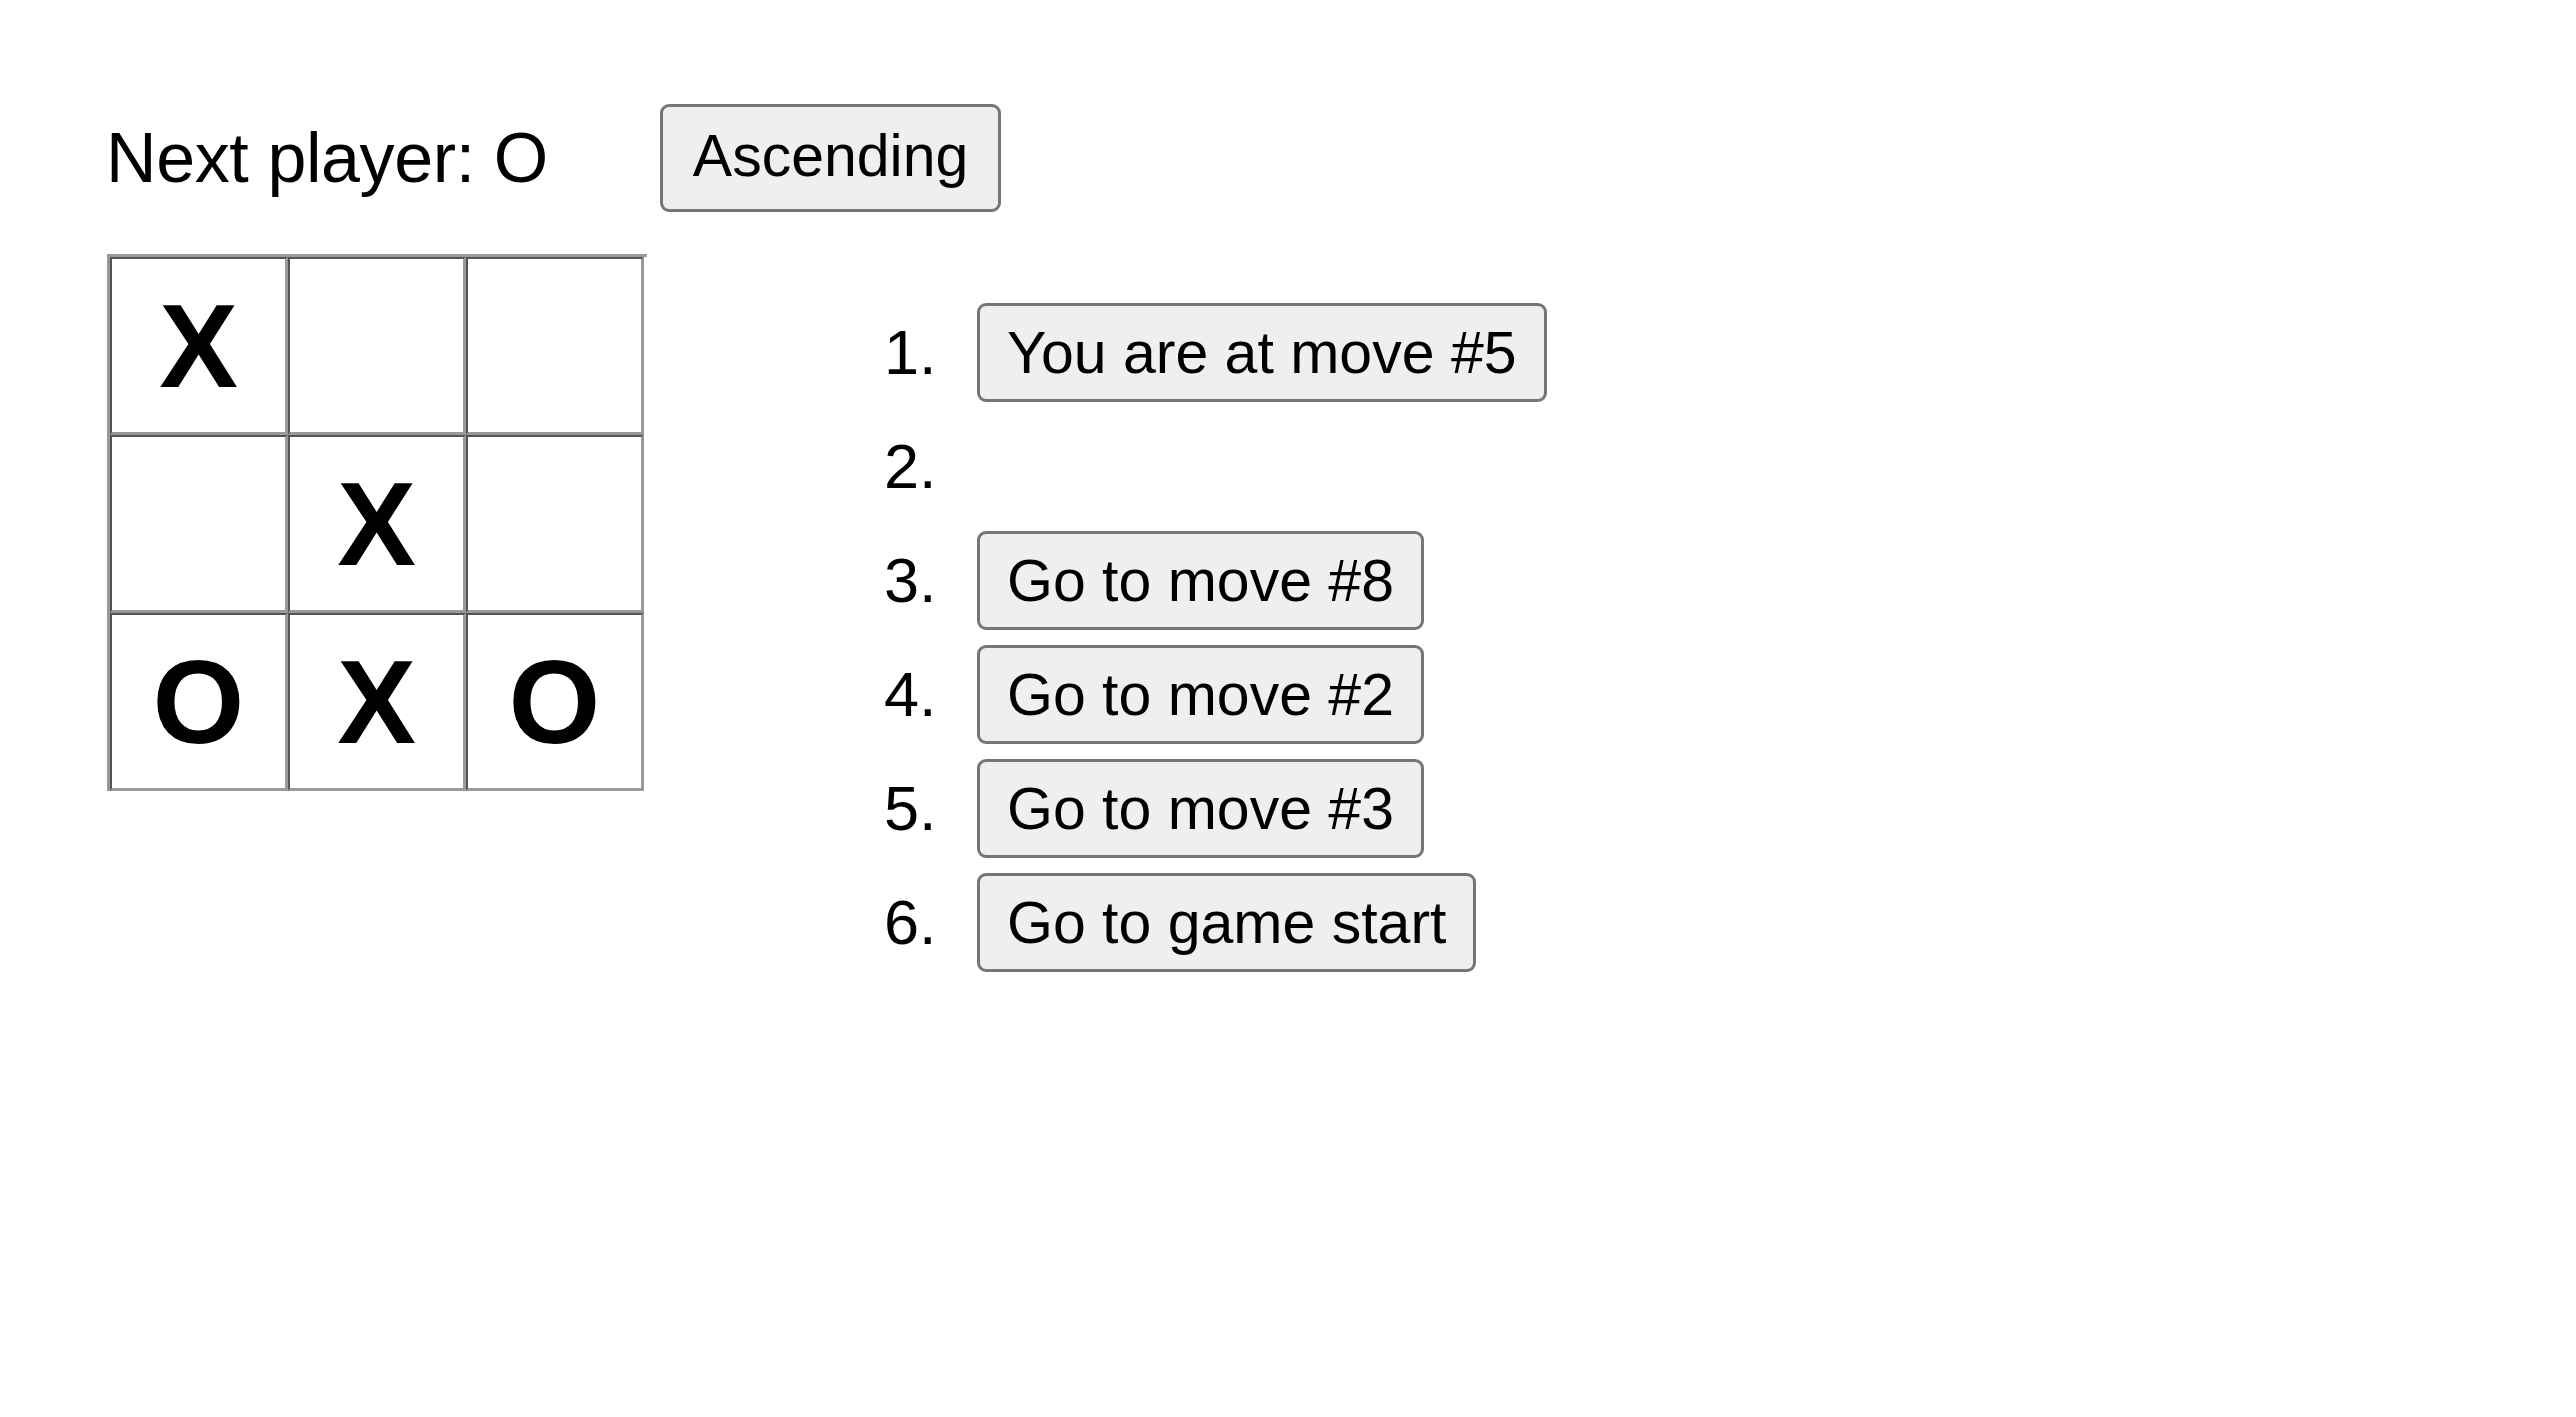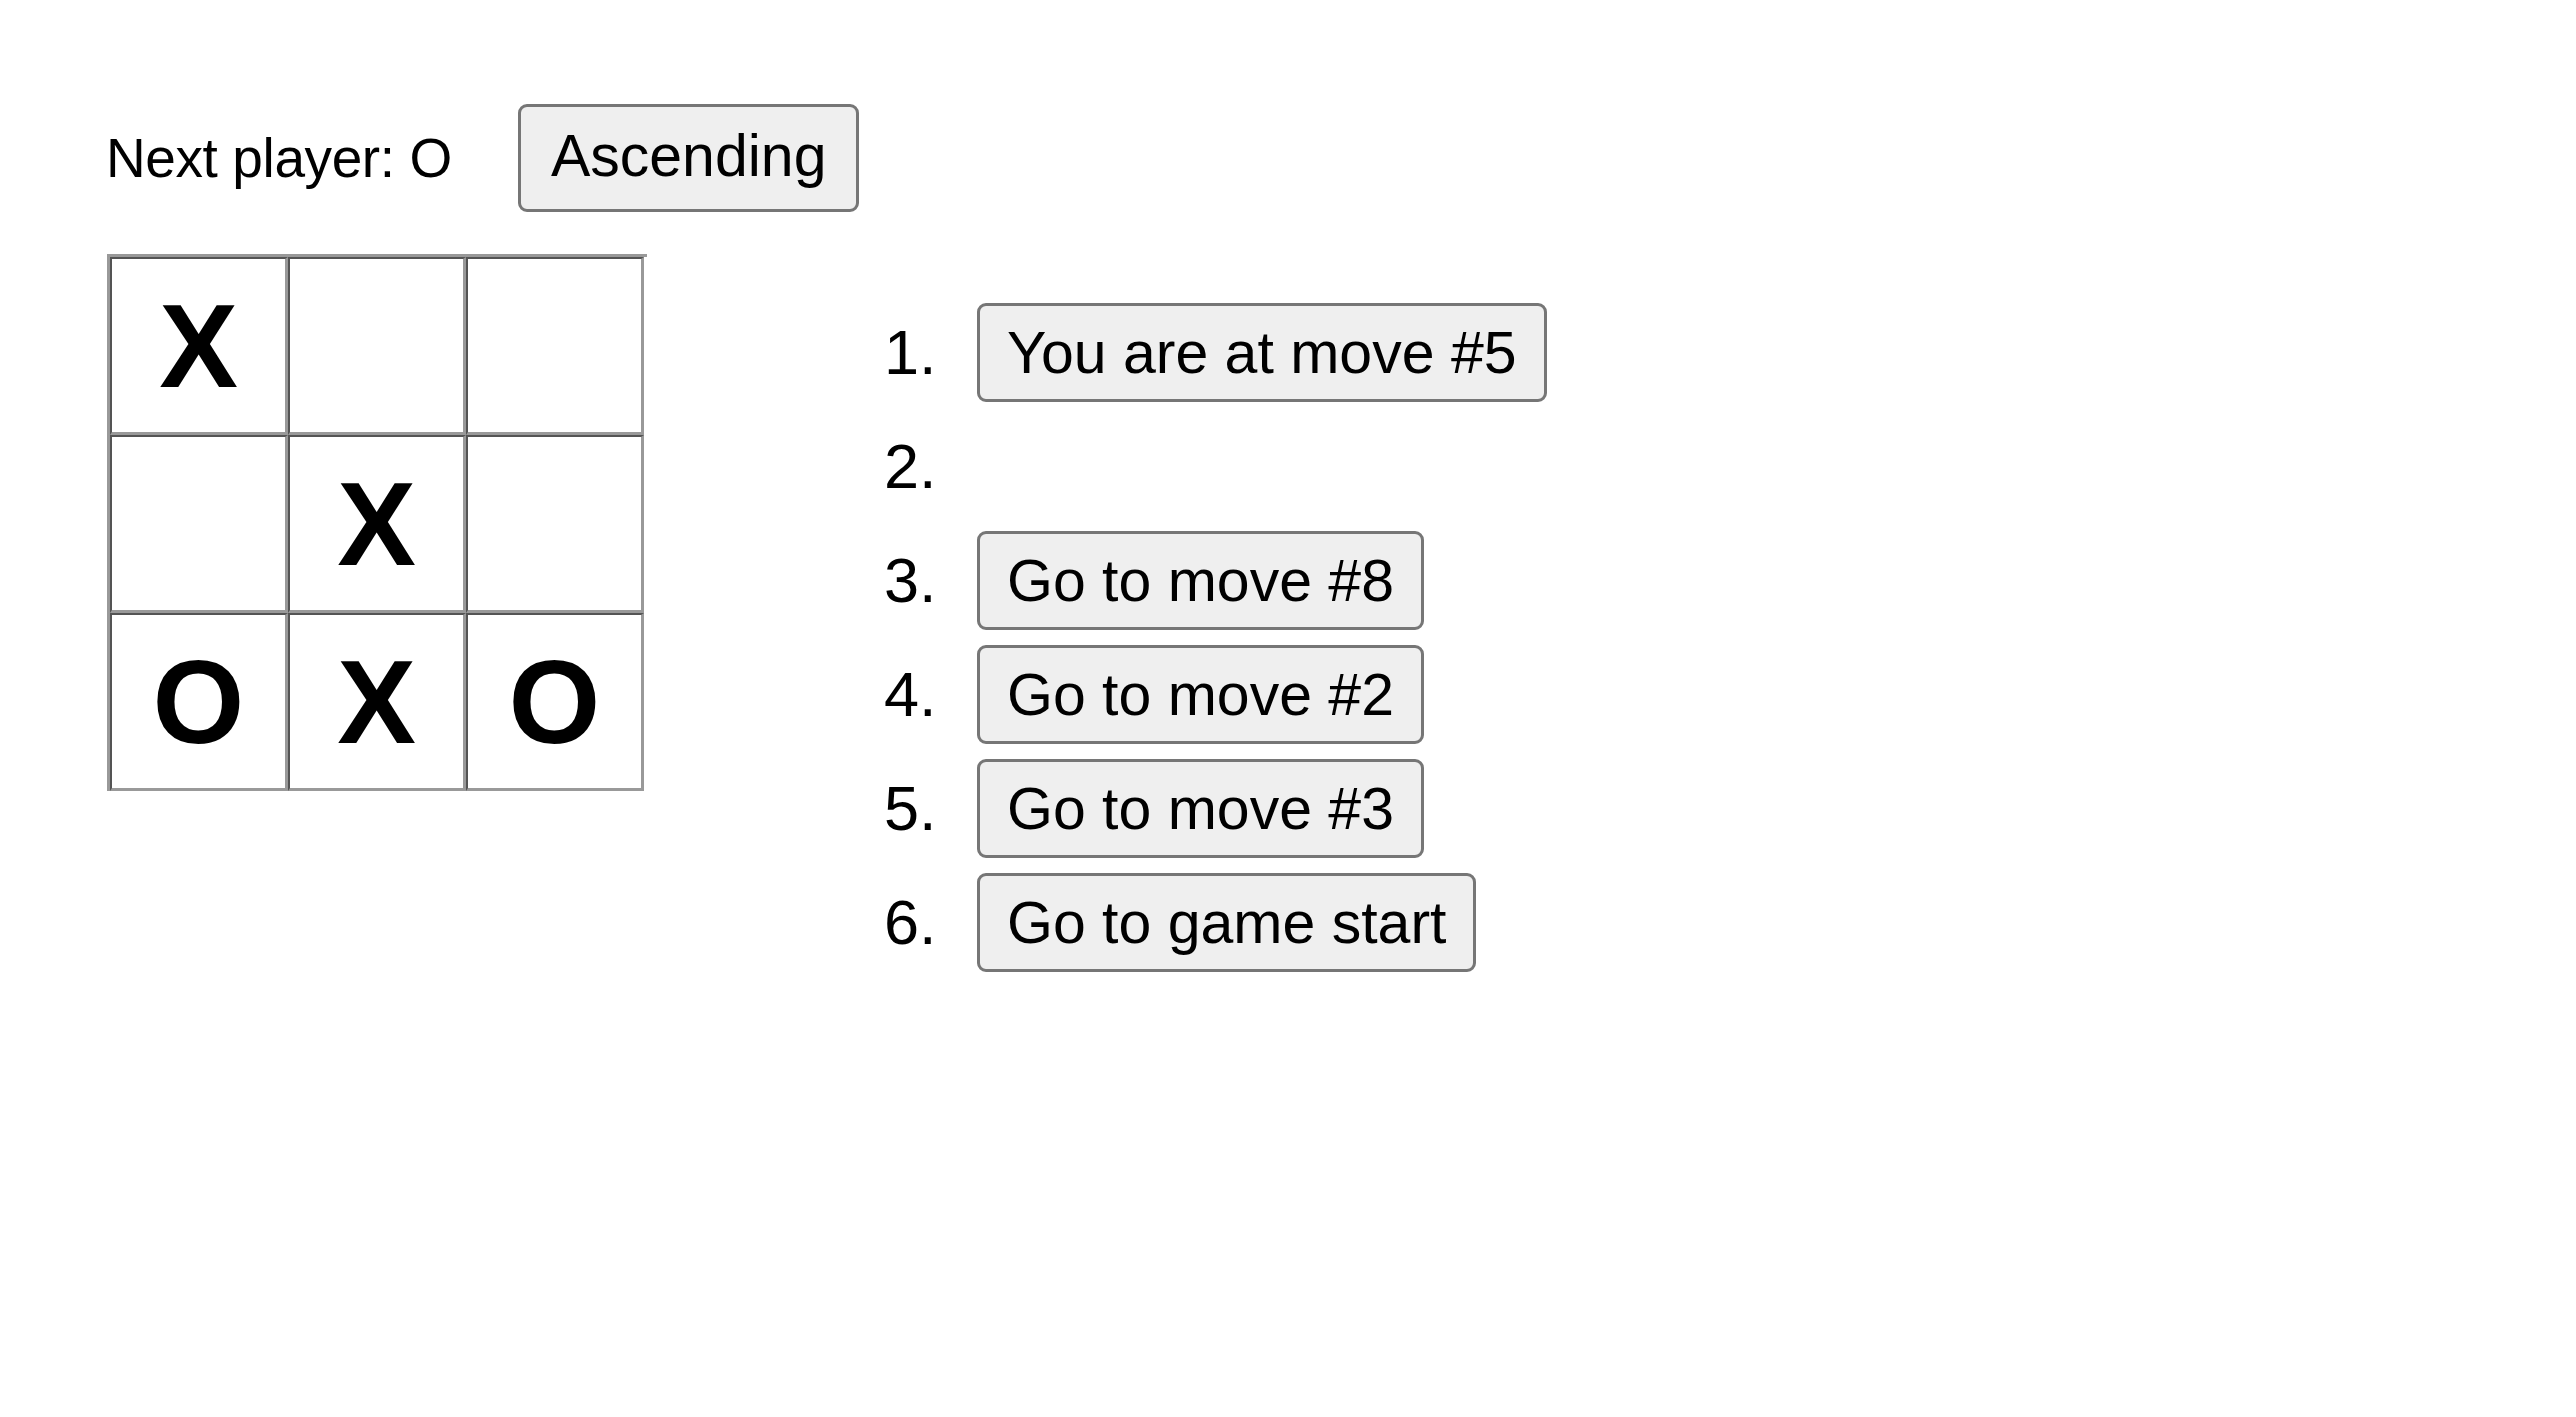--- a/index.html
+++ b/index.html
@@ -25,30 +25,30 @@
   .status-row {
     position: absolute;
     left: 106px;
     top: 100px;
     display: flex;
     align-items: center;
     gap: 0;
     height: 116px;
   }
   .status-text {
-    font-size: 55px;
+    font-size: 70px;
     line-height: 1.0;
     font-weight: 400;
     color: #000000;
     white-space: nowrap;
     letter-spacing: -0.4px;
     text-align: center;
   }
   .sort-toggle {
-    margin-left: 66px;
+    margin-left: 112px;
     font-family: "Liberation Sans", sans-serif;
     font-size: 59px;
     line-height: 1;
     color: #000000;
     background: #efefef;
     border: 3.6px solid #767676;
     border-radius: 9px;
     padding: 19.7px 30px 23px 30px;
     white-space: nowrap;
     cursor: pointer;

